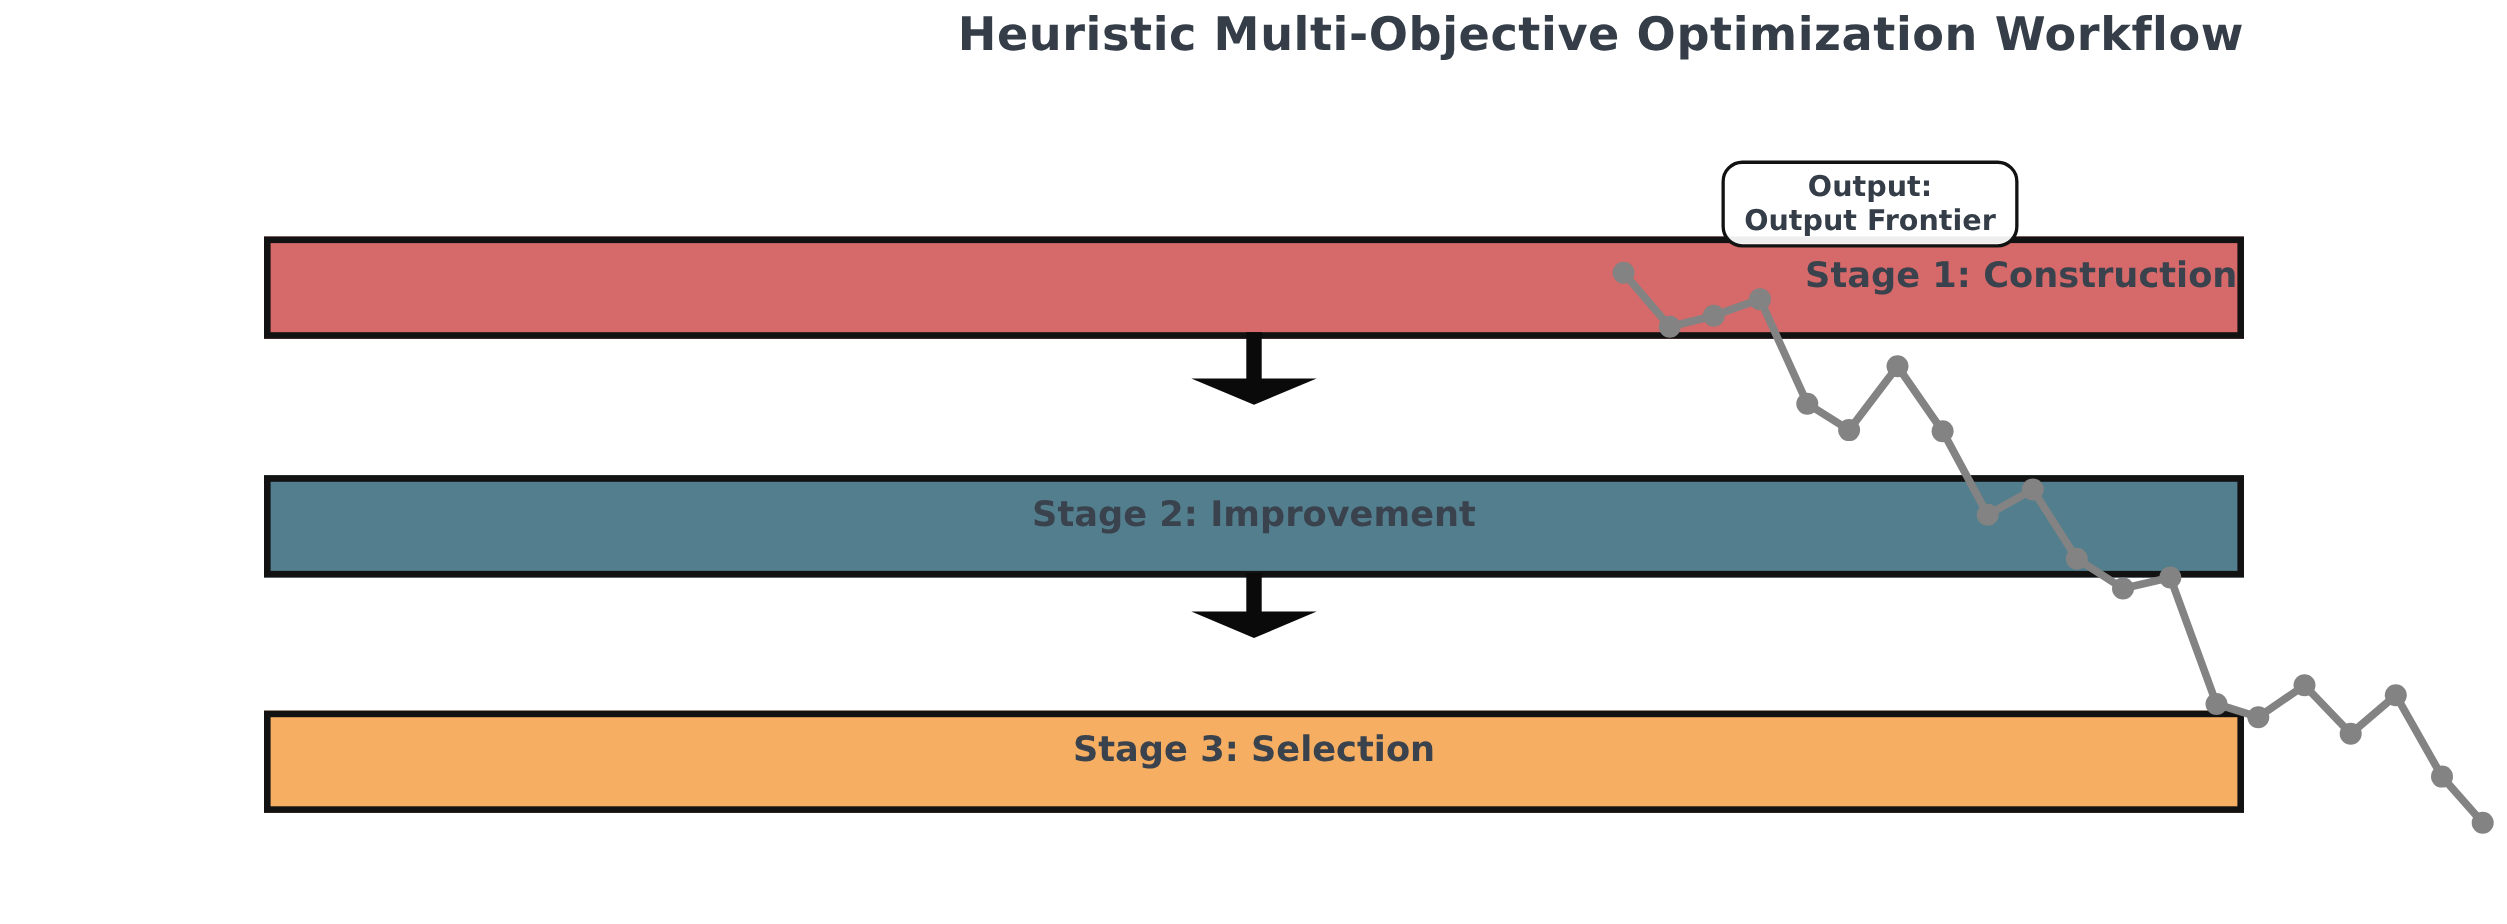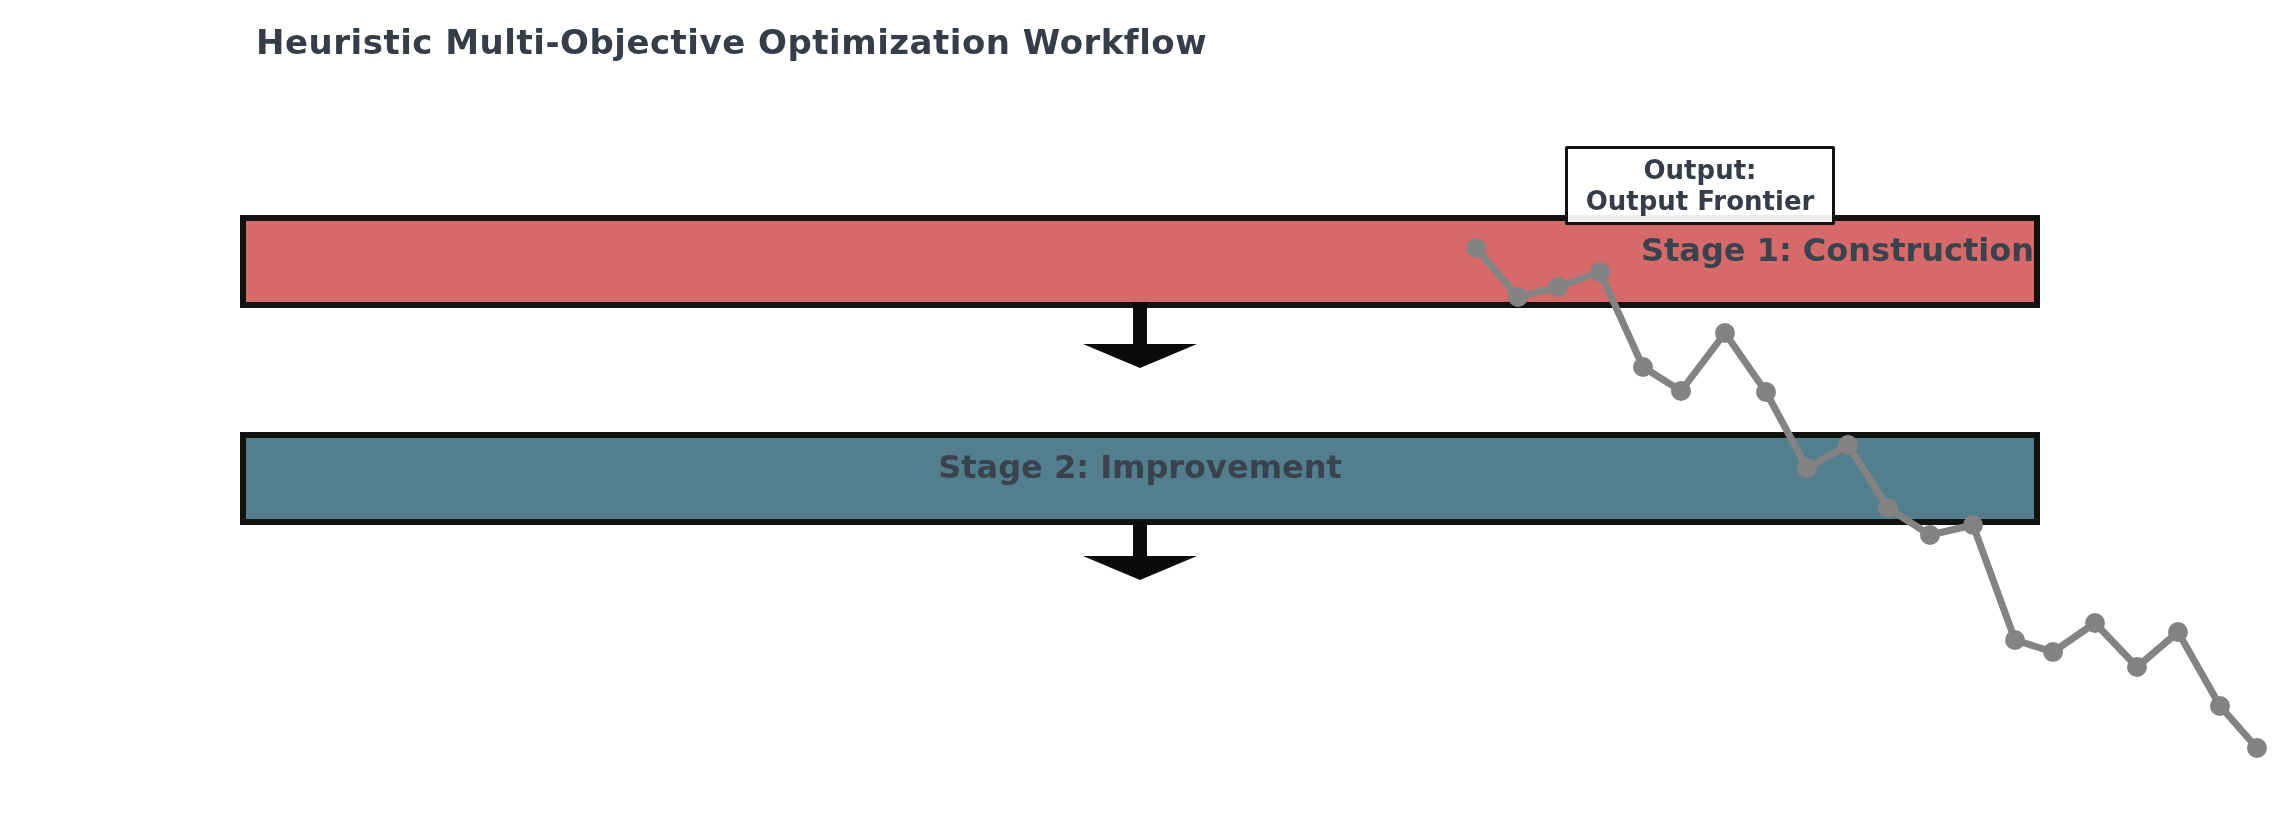--- a/index.html
+++ b/index.html
@@ -13,23 +13,23 @@
     width: 2279px;
     height: 840px;
     background: #ffffff;
     overflow: hidden;
   }
   .title {
     position: absolute;
     left: 240px;
     top: 6px;
     width: 1800px;
-    margin: 16px;
-    text-align: left;
-    font-size: 34px;
+    margin: 0;
+    text-align: right;
+    font-size: 42px;
     font-weight: bold;
     color: #353e48;
     letter-spacing: 0.5px;
   }
   .stage {
     position: absolute;
     left: 240px;
     width: 1800px;
     height: 93px;
     box-sizing: border-box;
@@ -86,21 +86,21 @@
   }
   .callout {
     position: absolute;
     left: 1565px;
     top: 146px;
     width: 270px;
     height: 79px;
     box-sizing: border-box;
     background: rgba(255, 255, 255, 0.93);
     border: 3px solid #121212;
-    border-radius: 2px;
+    border-radius: 19px;
     display: flex;
     flex-direction: column;
     align-items: center;
     justify-content: center;
     z-index: 3;
   }
   .callout-line {
     font-size: 26px;
     font-weight: bold;
     line-height: 31px;
@@ -126,20 +126,23 @@
 
   <div class="stage stage-2" style="background: rgb(82, 126, 142);">
     <span class="stage-label">Stage 2: Improvement</span>
   </div>
 
   <div class="arrow arrow-2">
     <div class="shaft"></div>
     <div class="head"></div>
   </div>
 
+  <div class="stage stage-3" style="background: rgb(245, 174, 98);">
+    <span class="stage-label">Stage 3: Selection</span>
+  </div>
 
   <svg id="frontier-svg" width="2279" height="840" viewBox="0 0 2279 840">
     <polyline id="frontier-polyline" fill="none" stroke-linecap="round" stroke-linejoin="round" points="1476,248 1518,297 1558,287 1600,272 1643,367 1681,391 1725,333 1766,392 1807,468 1848,445 1888,508 1930,535 1973,525 2015,640 2053,652 2095,623 2137,667 2178,632 2220,706 2257,748" stroke="#838383" stroke-width="7"></polyline>
     <g id="frontier-markers">
         <circle cx="1476" cy="248" r="10" fill="#838383"></circle>
         <circle cx="1518" cy="297" r="10" fill="#838383"></circle>
         <circle cx="1558" cy="287" r="10" fill="#838383"></circle>
         <circle cx="1600" cy="272" r="10" fill="#838383"></circle>
         <circle cx="1643" cy="367" r="10" fill="#838383"></circle>
         <circle cx="1681" cy="391" r="10" fill="#838383"></circle>

